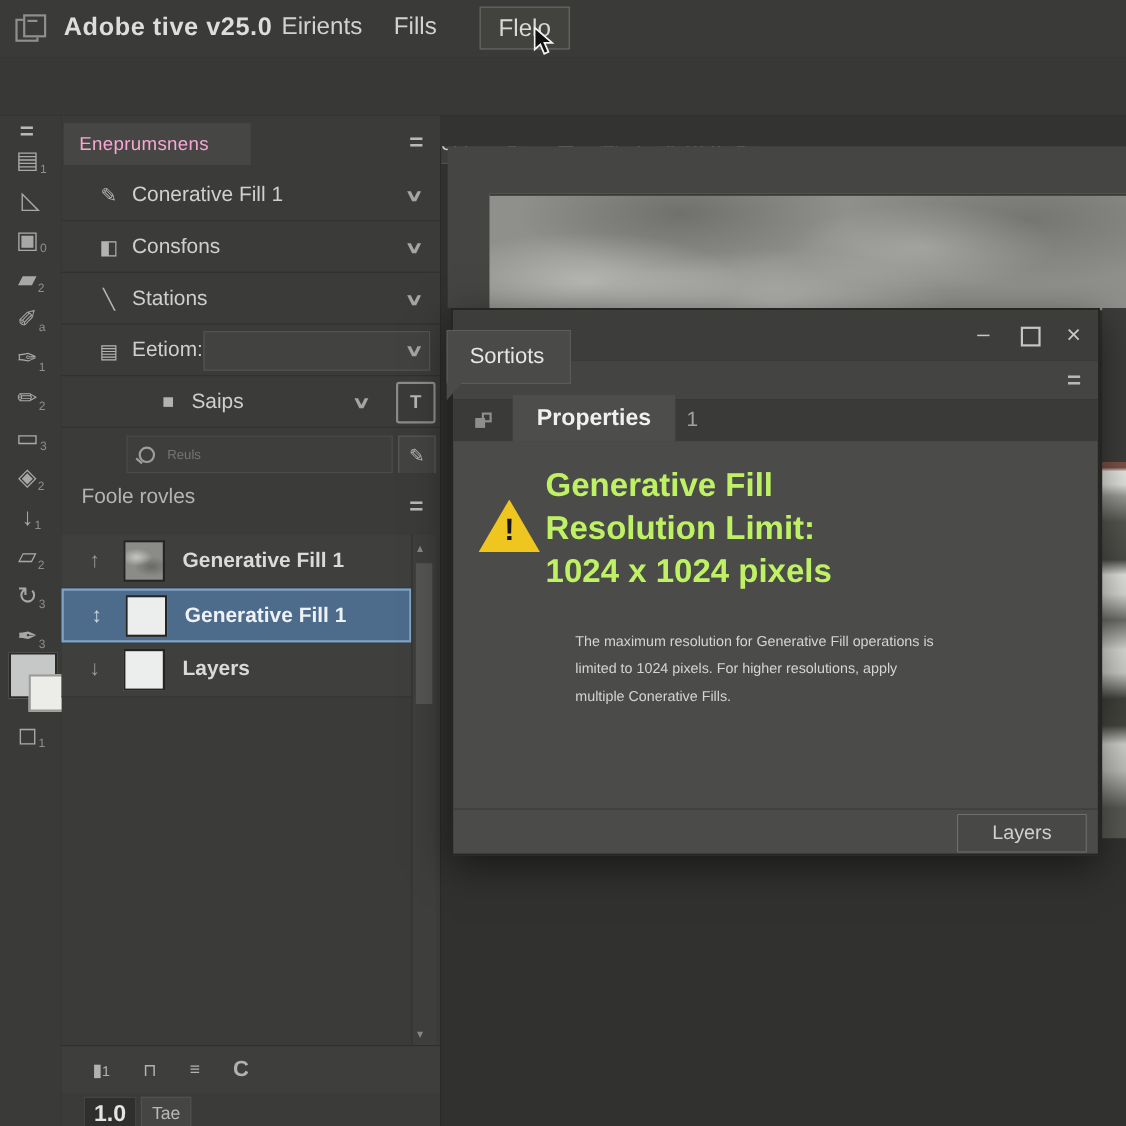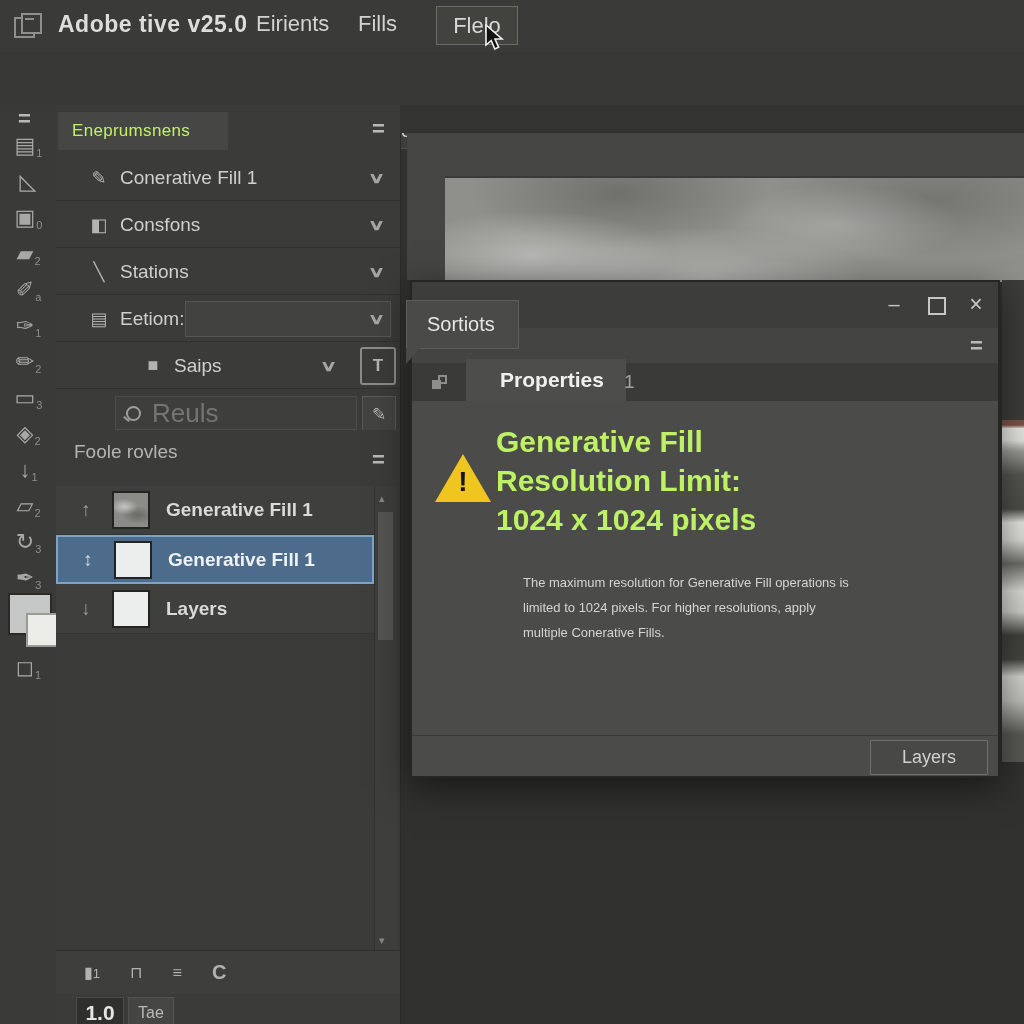--- a/index.html
+++ b/index.html
@@ -30,33 +30,33 @@
   .toolcol{left:0;top:105px;width:56px;height:919px;background:#3a3a38;border-right:1px solid #2d2d2b;}
   .tool{position:absolute;left:0;width:56px;height:34px;text-align:center;color:#a8a8a6;}
   .tg{font-size:22px;line-height:30px;}
   .tb{font-size:11px;color:#8e8e8c;position:relative;top:4px;left:1px;}
   .swB{position:absolute;left:26px;top:20px;width:32px;height:30px;background:#ecece8;border:2px solid #9a9a98;}
   .swF{position:absolute;left:8px;top:0;width:40px;height:38px;background:#c6c8c7;border:2px solid #2a2a28;}
   
   .panel{left:56px;top:105px;width:344px;height:919px;background:#3b3b39;border-right:1px solid #2a2a28;}
   .phead{position:absolute;left:2px;top:7px;width:170px;height:38px;background:#464644;
          display:flex;align-items:center;padding-left:14px;box-sizing:border-box;
-         font-size:17px;color:#bef264;letter-spacing:.3px;}
+         font-size:17px;color:#f9a8d4;letter-spacing:.3px;}
   .ham{font-size:22px;font-weight:700;color:#b9b9b7;line-height:16px;}
   .prow{position:absolute;left:0;width:344px;height:46px;border-bottom:1px solid #313130;
         display:flex;align-items:center;box-sizing:border-box;}
   .prow .ri{width:26px;margin-left:30px;color:#b3b3b1;font-size:18px;text-align:center;}
   .prow .rl{margin-left:8px;font-size:19px;color:#cfcfcd;}
   .prow .rc{position:absolute;right:18px;}
   .dropbox{position:absolute;left:129px;top:5px;width:206px;height:36px;background:#424240;border:1px solid #565654;box-sizing:border-box;}
   .tbox{position:absolute;right:4px;top:4px;width:32px;height:34px;border:2px solid #8b8b89;border-radius:3px;
         color:#b5b5b3;font-size:17px;font-weight:700;display:flex;align-items:center;justify-content:center;}
   .searchbox{position:absolute;left:59px;top:6px;width:242px;height:34px;background:#3e3e3c;border:1px solid #4c4c4a;
         display:flex;align-items:center;box-sizing:border-box;padding-left:10px;gap:9px;}
-  .searchbox input{background:transparent;border:0;outline:0;color:#f0abfc;font-size:26px;width:170px;
+  .searchbox input{background:transparent;border:0;outline:0;color:#f0abfc;font-size:12px;width:170px;
         font-family:"Liberation Sans",sans-serif;}
   .mag{width:11px;height:11px;border:2px solid #9d9d9b;border-radius:50%;position:relative;}
   .mag:after{content:"";position:absolute;left:-5px;top:10px;width:7px;height:2px;background:#9d9d9b;transform:rotate(40deg);}
   .penbox{position:absolute;right:4px;top:6px;width:32px;height:34px;border:1px solid #5a5a58;background:#434341;
         color:#b5b5b3;font-size:17px;display:flex;align-items:center;justify-content:center;}
   .lhead{position:absolute;left:0;width:344px;height:44px;display:flex;align-items:center;
          font-size:19px;color:#b4b4b2;padding-left:18px;box-sizing:border-box;background:#3b3b39;}
   .lrow{position:absolute;left:0;width:318px;height:49px;background:#3f3f3d;border-bottom:1px solid #343432;
         display:flex;align-items:center;box-sizing:border-box;}
   .lrow.sel{background:#4d6b8a;border:2px solid #7fa3c6;width:318px;}
@@ -93,21 +93,21 @@
         #d6d6d2 50%,#c9c9c5 56%,#3f3f3b 63%,#44443f 70%,#cfcfcb 75%,#bcbcb8 82%,#575753 92%,#575753 100%);}
   
   .dialog{left:410px;top:280px;width:590px;height:498px;background:#4b4b49;
           border:2px solid #262624;box-sizing:border-box;box-shadow:0 10px 34px rgba(0,0,0,.5);}
   .dtitle{position:absolute;left:0;top:0;width:100%;height:46px;background:#3d3d3b;border-bottom:1px solid #313130;}
   .wbtn{position:absolute;top:12px;color:#c6c6c4;font-size:20px;line-height:20px;text-align:center;width:24px;}
   .maxbox{position:absolute;top:15px;width:14px;height:14px;border:2px solid #c6c6c4;}
   .dmenu{position:absolute;left:0;top:46px;width:100%;height:35px;background:#444442;border-bottom:1px solid #333331;}
   .dtabs{position:absolute;left:0;top:81px;width:100%;height:38px;background:#3a3a38;}
   .proptab{position:absolute;left:54px;top:-4px;width:148px;height:42px;background:#4d4d4b;
-           display:flex;align-items:center;justify-content:center;font-size:21px;font-weight:700;color:#f0f0ee;padding-left:12px;}
+           display:flex;align-items:center;justify-content:center;font-size:21px;font-weight:700;color:#f0f0ee;}
   .tabnum{position:absolute;left:212px;top:8px;font-size:19px;color:#a2a2a0;}
   .squares-ico{position:absolute;left:20px;top:12px;width:16px;height:14px;}
   .squares-ico .s1{position:absolute;left:0;top:5px;width:9px;height:9px;background:#8e8e8c;}
   .squares-ico .s2{position:absolute;left:6px;top:0;width:9px;height:9px;border:2px solid #8e8e8c;box-sizing:border-box;}
   .warn-tri{position:absolute;left:23px;top:172px;width:56px;height:48px;
             background:#efc51f;clip-path:polygon(50% 0,100% 100%,0 100%);}
   .warn-tri span{position:absolute;left:0;top:12px;width:100%;text-align:center;
             font-size:28px;font-weight:800;color:#161616;}
   .dlg-title{position:absolute;left:84px;top:140px;font-size:30px;font-weight:700;line-height:39px;}
   .dlg-body{position:absolute;left:99px;top:288px;font-size:13px;line-height:25px;color:#d4d4d2;margin-left:12px;}

